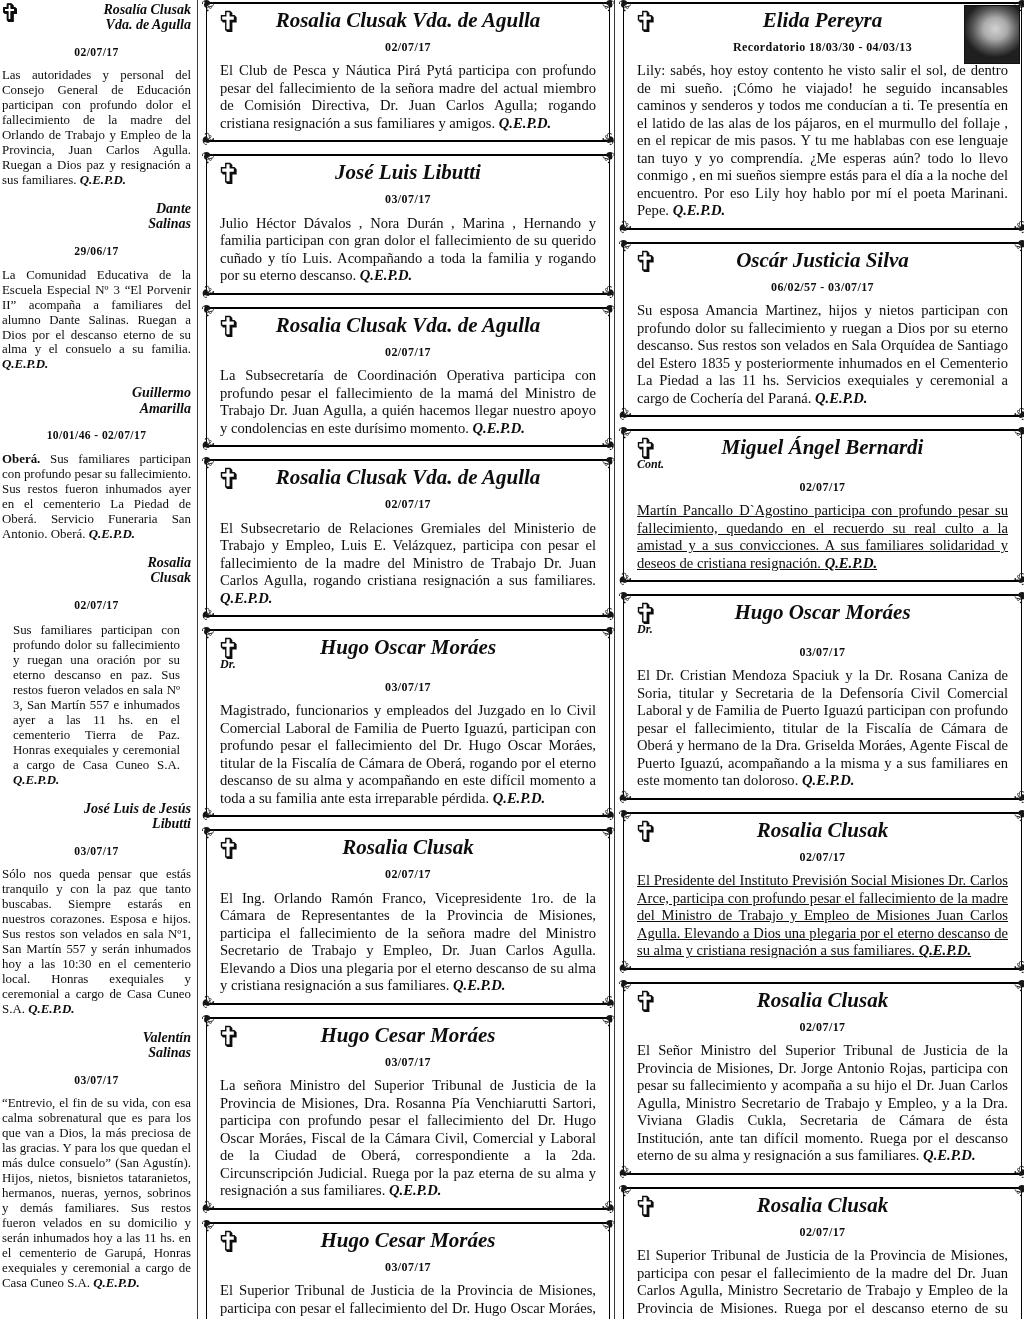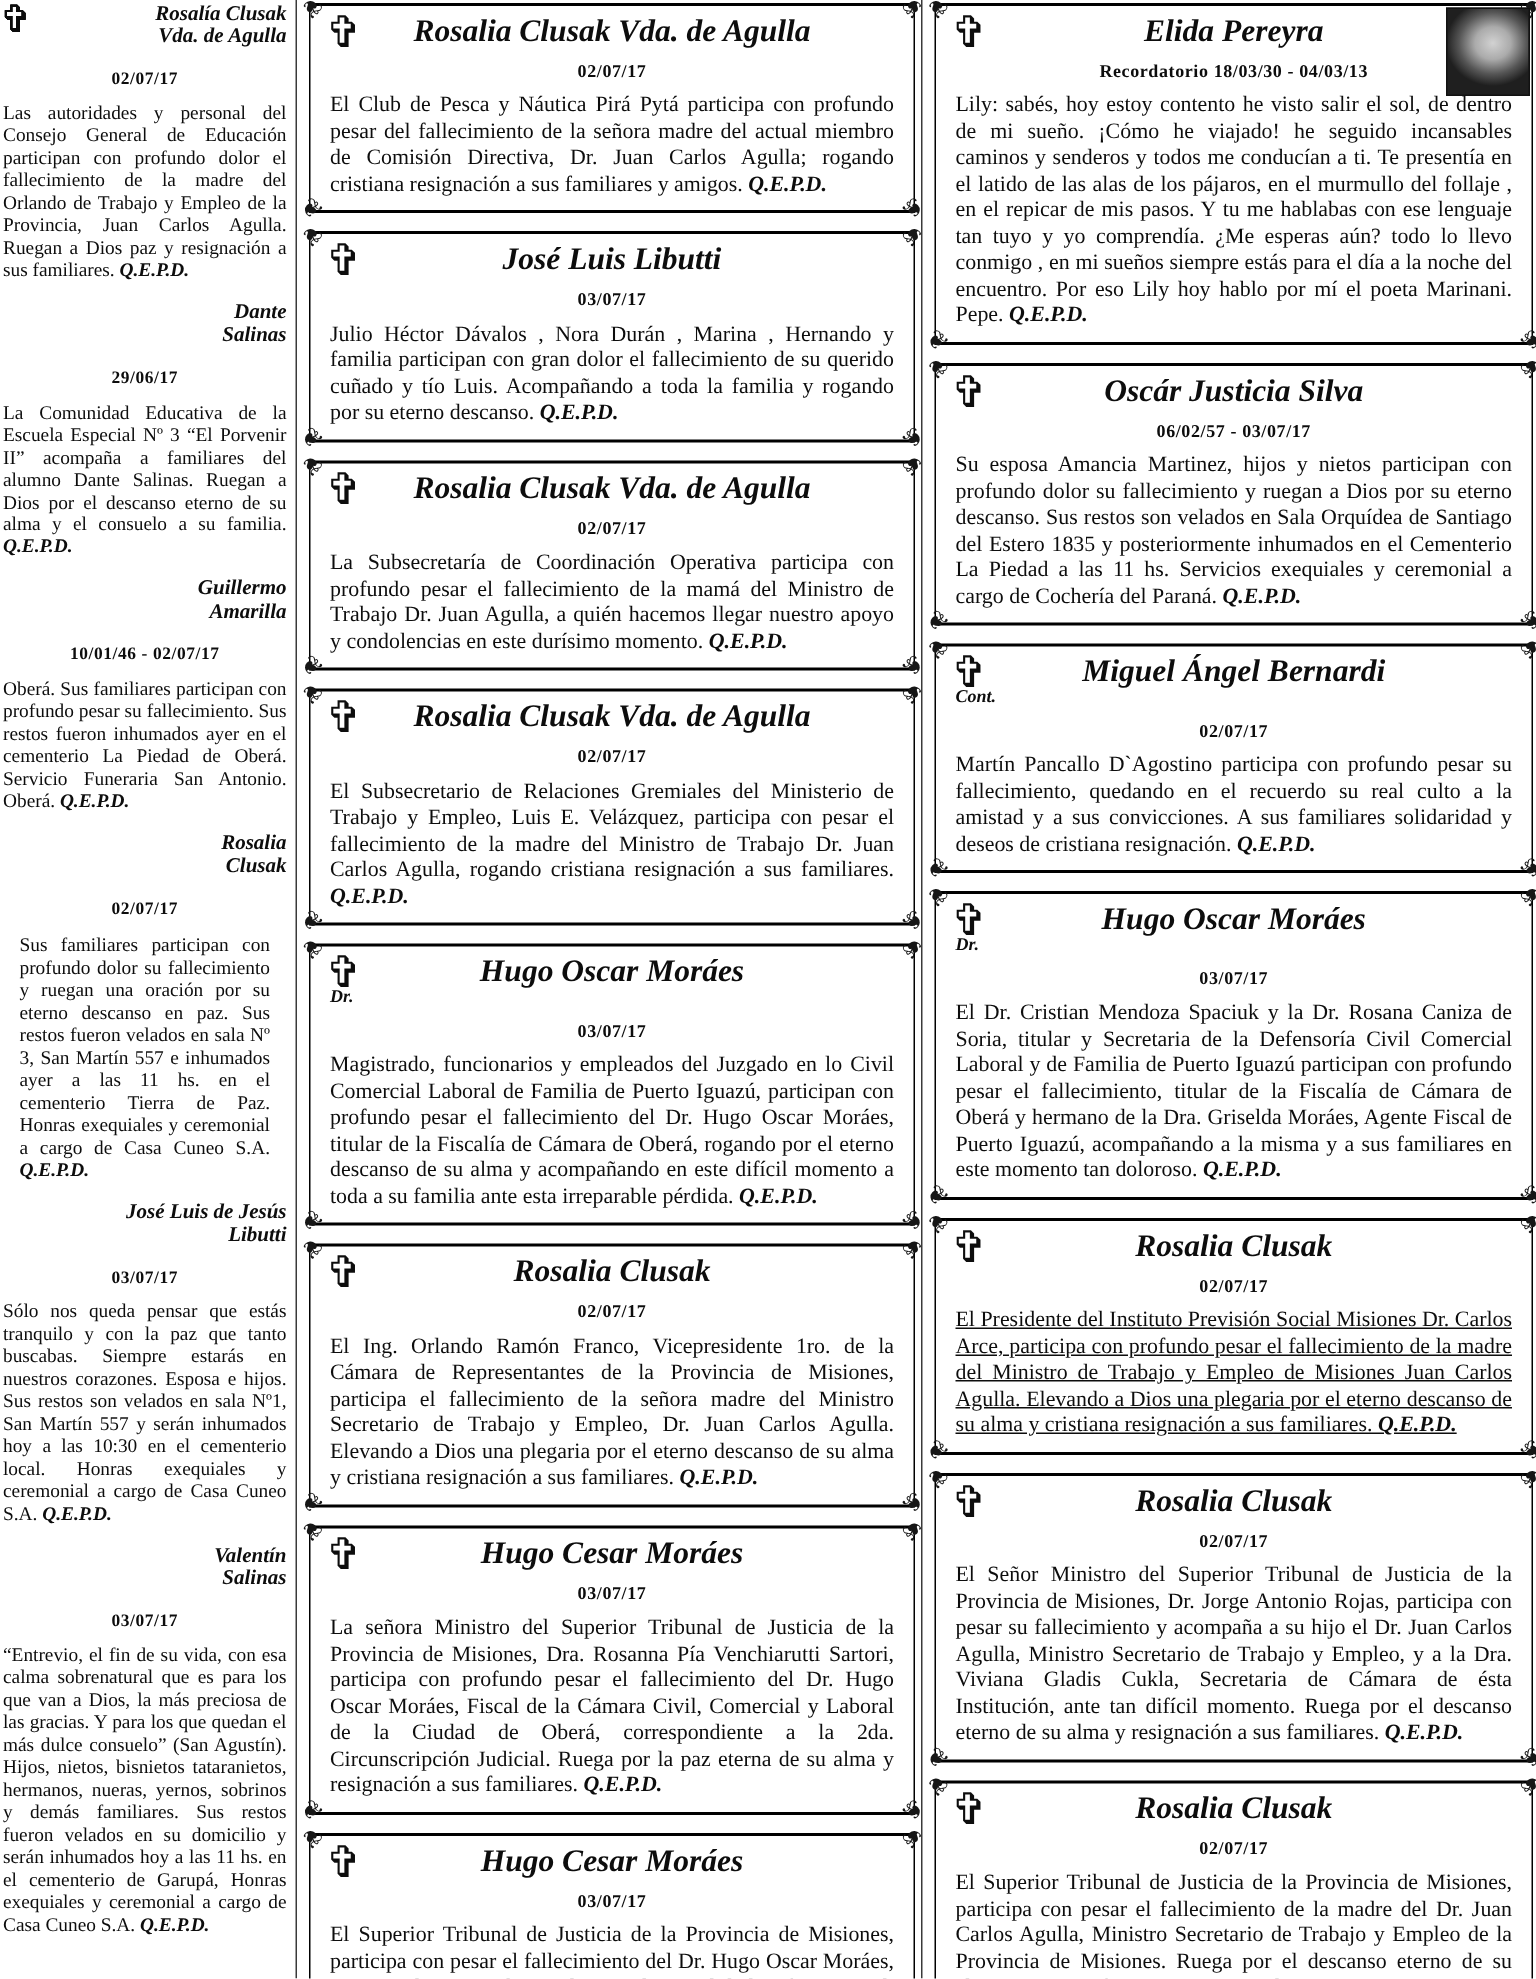--- a/index.html
+++ b/index.html
@@ -11,21 +11,21 @@
   .col-left{width:197px;padding:2px 6px 0 2px;}
   .col-mid{width:416px;padding:2px 4px 0 8px;}
   .col-right{flex:1;padding:2px 2px 0 8px;}
 
   
   .notice.plain{margin-bottom:13px;text-align:justify;font-size:12.9px;line-height:1.16;}
   .plain .nhead{position:relative;min-height:36px;margin-bottom:2px;}
   .plain .cross{position:absolute;left:0;top:1px;font-size:25px;line-height:1;}
   .plain .title-line{font-style:italic;font-weight:bold;font-size:14px;line-height:1.08;text-align:right;padding-left:20px;}
   .plain .date{text-align:center;font-weight:bold;font-size:11.6px;margin:8px 0 9px;letter-spacing:.4px;}
-  .lead{font-weight:normal;}
+  .lead{font-weight:bold;}
   .qepd{font-weight:bold;font-style:italic;}
 
   
   .notice.boxed{position:relative;border:1px solid #000;border-top-width:2px;border-bottom-width:2px;
       margin:0 0 12px 0;padding:5px 13px 8px;text-align:justify;font-size:14.6px;line-height:1.2;
       background:#fff;}
   .boxed .cross{position:absolute;top:4px;left:10px;font-size:29px;line-height:1;}
   .boxed .title-line{text-align:center;font-style:italic;font-weight:bold;font-size:21px;line-height:1.05;}
   .boxed .subtitle{text-align:left;font-style:italic;font-weight:bold;font-size:12px;line-height:1.05;}
   .boxed .date{text-align:center;font-weight:bold;font-size:12px;margin:9px 0 8px;letter-spacing:.4px;}
@@ -228,21 +228,21 @@
         <span class="ornament orn-tl">❦</span>
         <span class="ornament orn-tr">❦</span>
         <span class="ornament orn-bl">❦</span>
         <span class="ornament orn-br">❦</span>
         <span class="cross">✞</span>
         <div class="nhead-boxed">
           <div class="title-line">Miguel Ángel Bernardi</div>
           <div class="subtitle">Cont.</div>
         </div>
         <div class="date">02/07/17</div>
-        <p class="body" style="margin: 0px;"><span>Martín Pancallo D`Agostino participa con profundo pesar su fallecimiento, quedando en el recuerdo su real culto a la amistad y a sus convicciones. A sus familiares solidaridad y deseos de cristiana resignación. </span><span class="qepd">Q.E.P.D.</span></p>
+        <p class="body" style="margin: 0px; text-decoration: underline;"><span>Martín Pancallo D`Agostino participa con profundo pesar su fallecimiento, quedando en el recuerdo su real culto a la amistad y a sus convicciones. A sus familiares solidaridad y deseos de cristiana resignación. </span><span class="qepd">Q.E.P.D.</span></p>
       </article>
       <article class="notice boxed">
         <span class="ornament orn-tl">❦</span>
         <span class="ornament orn-tr">❦</span>
         <span class="ornament orn-bl">❦</span>
         <span class="ornament orn-br">❦</span>
         <span class="cross">✞</span>
         <div class="nhead-boxed">
           <div class="title-line">Hugo Oscar Moráes</div>
           <div class="subtitle">Dr.</div>

